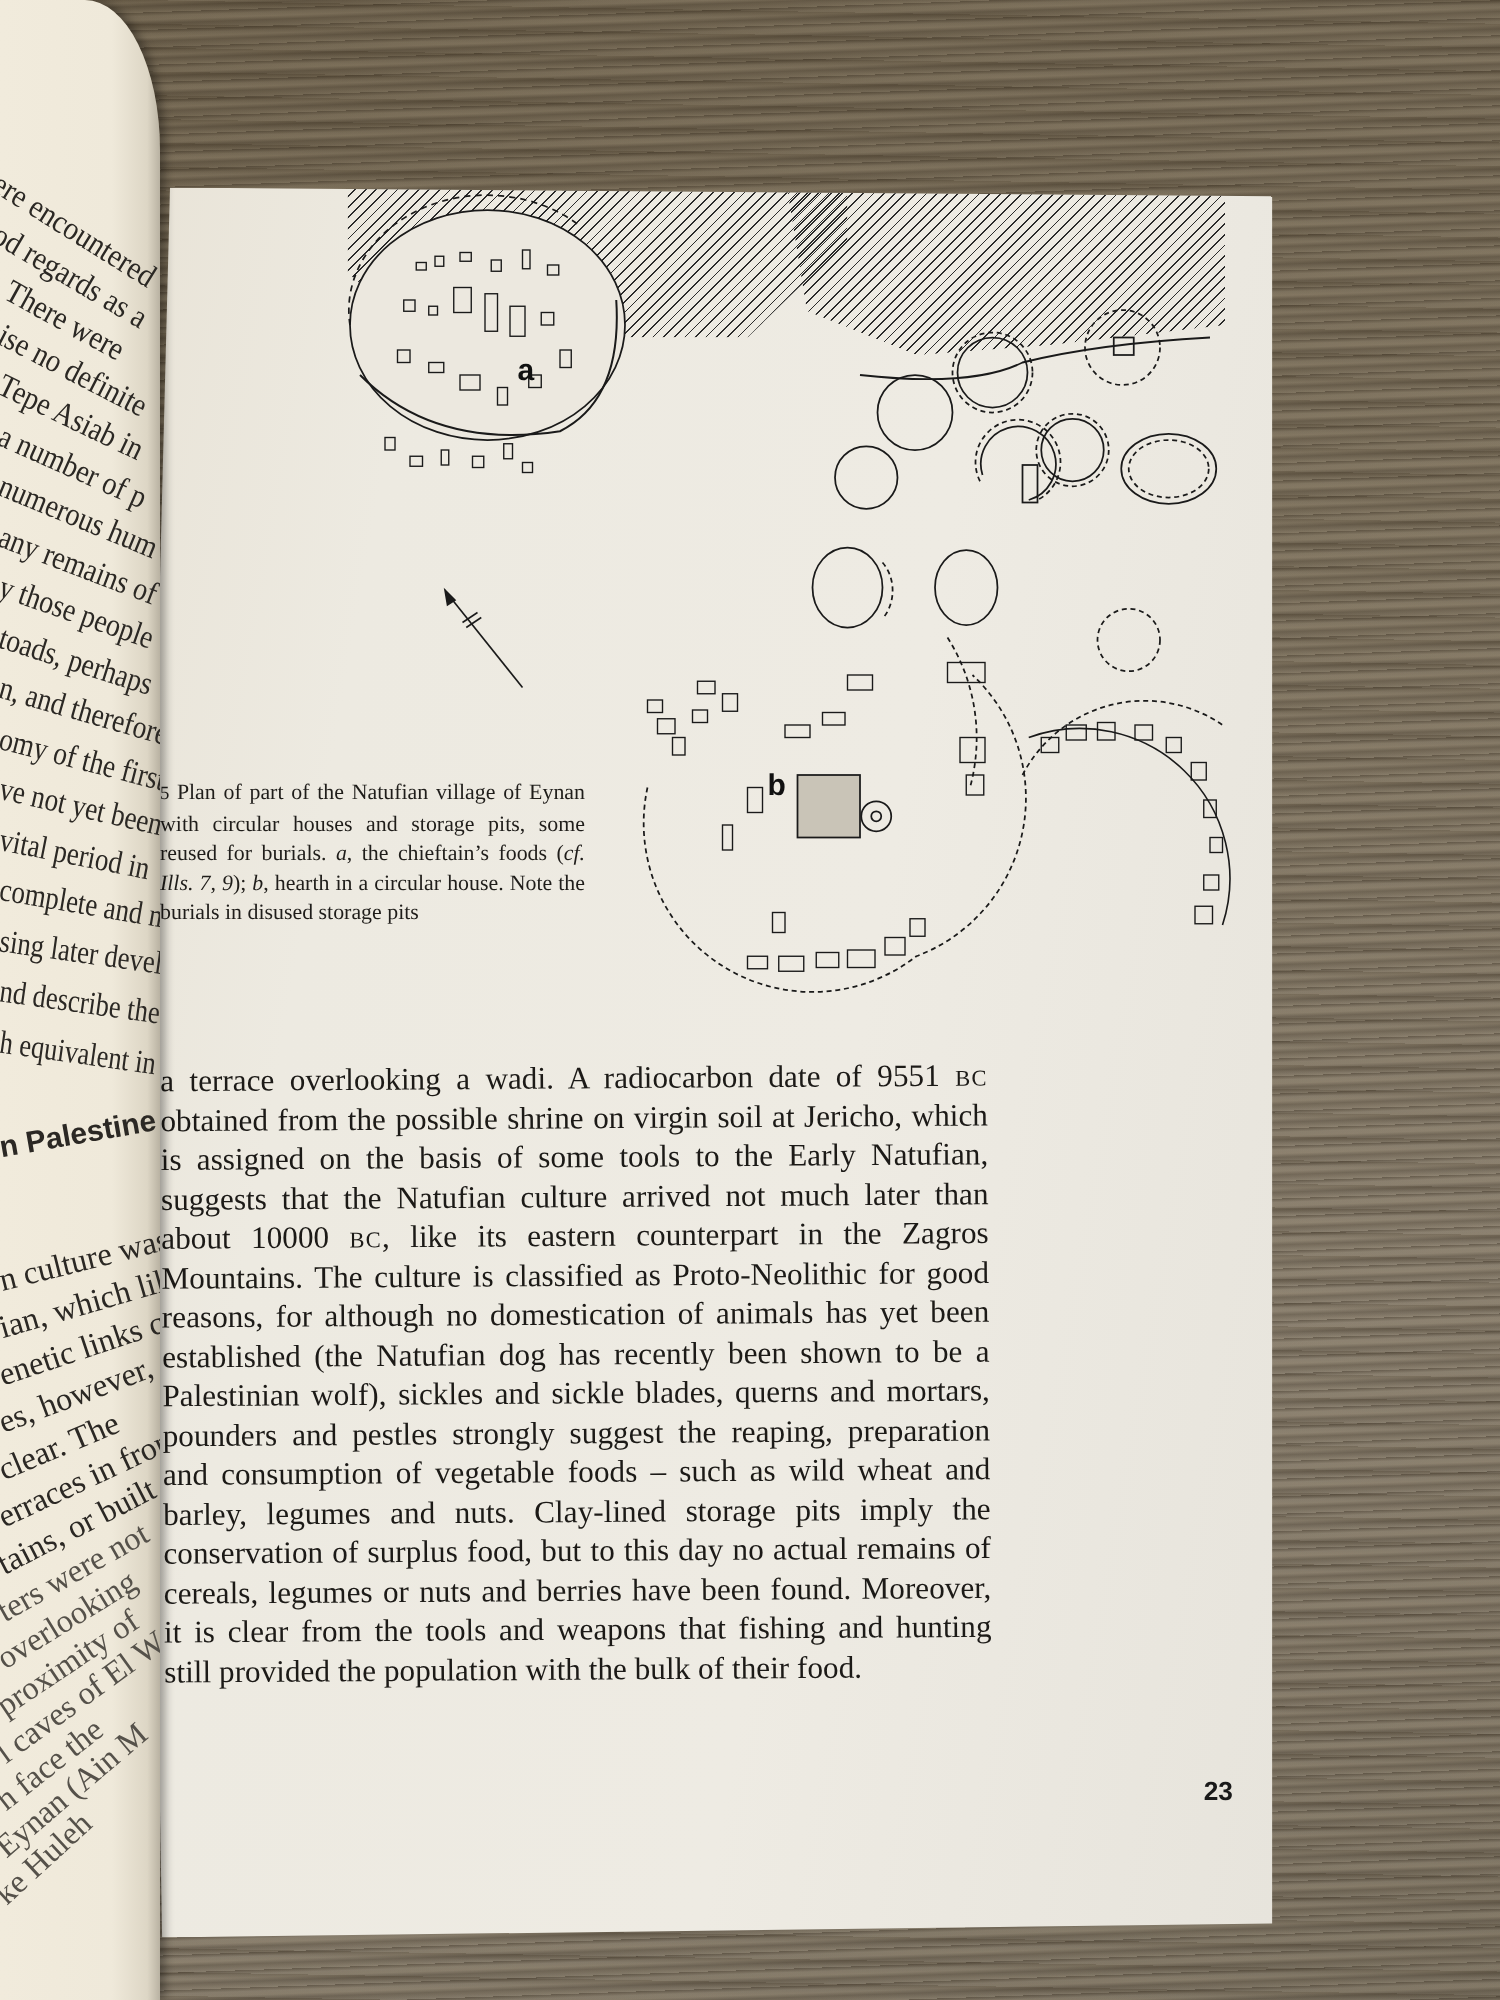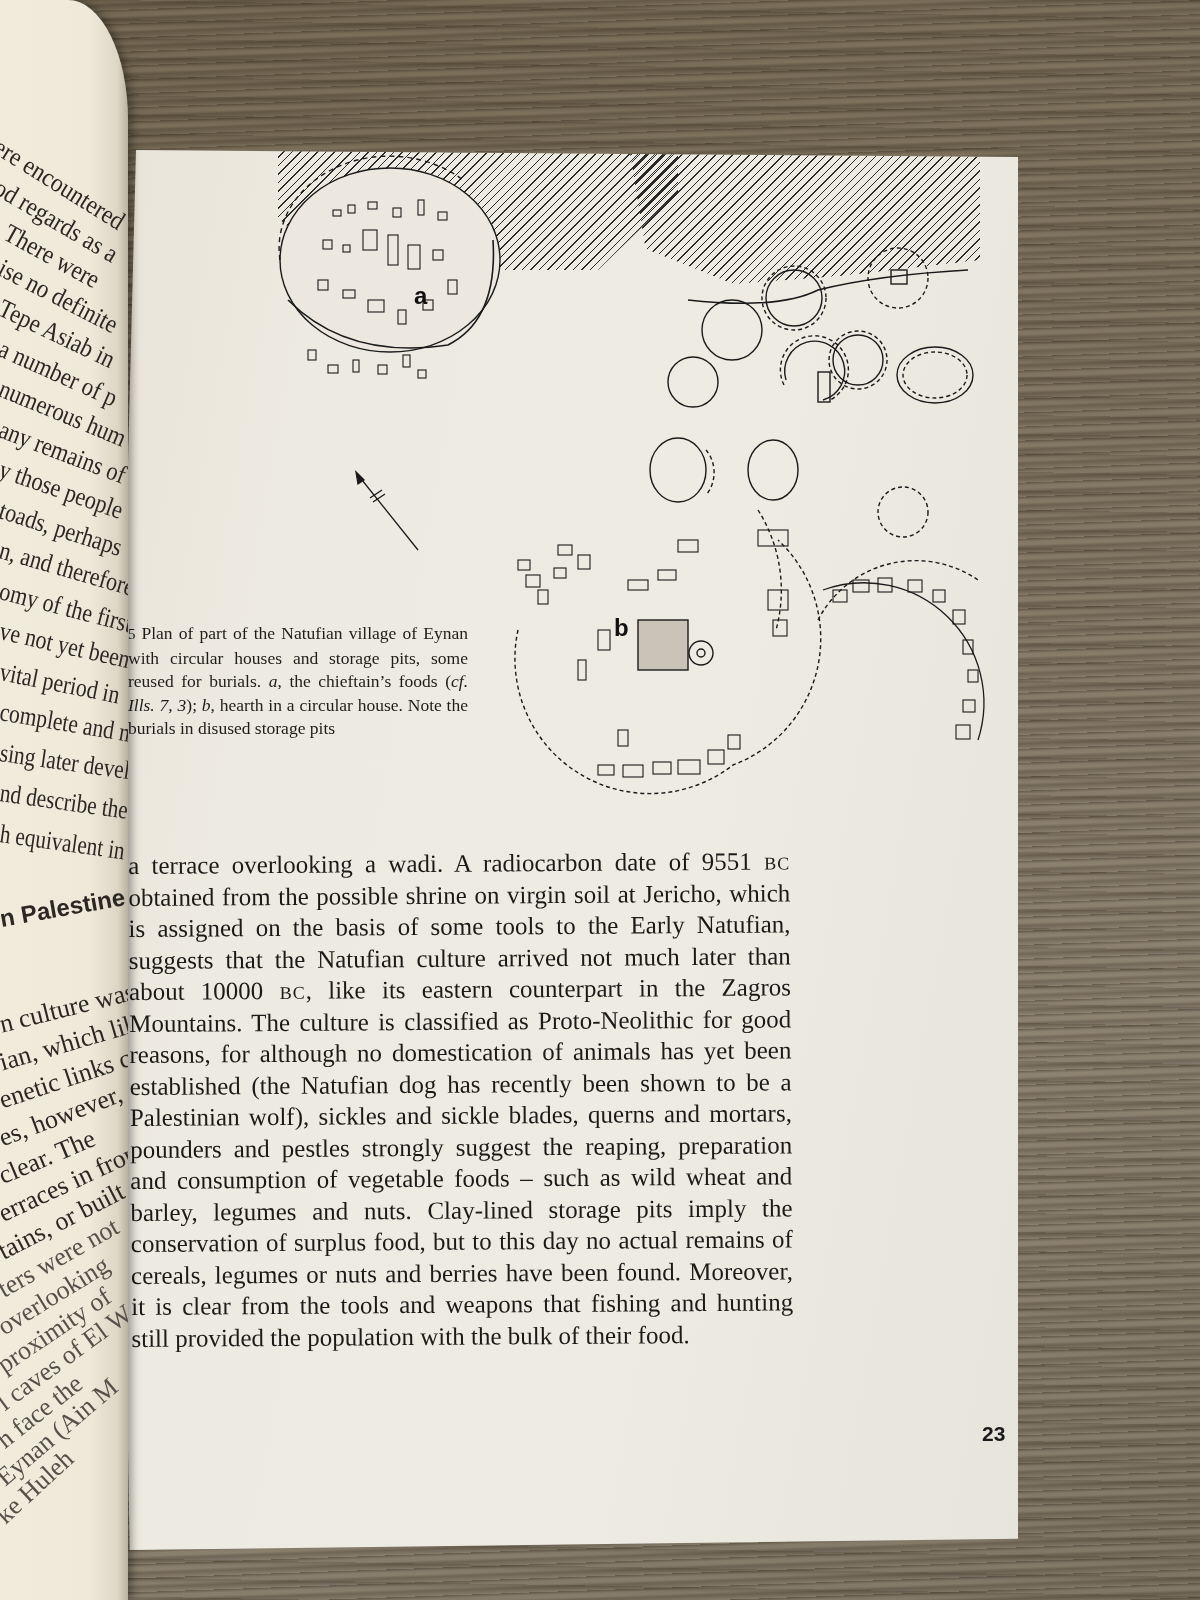--- a/index.html
+++ b/index.html
@@ -42,21 +42,21 @@
   }
   .caption .num { font-size:15px; margin-right:6px; }
   .body-text {
     position:absolute; left:10px; top:700px; width:662px;
     font-size:25px; line-height:31.5px; color:#1c1a17; text-align:justify;
     transform: rotate(-0.4deg); transform-origin:left top;
   }
   .body-text p { margin:0; }
   .page-number {
     position:absolute; left:845px; top:1272px;
-    font-family:"Liberation Sans", sans-serif; font-weight:bold; font-size:21px; color:#1a1a1a;margin-left:19px;
+    font-family:"Liberation Sans", sans-serif; font-weight:bold; font-size:21px; color:#1a1a1a;
   }
   .smallcaps { font-variant: small-caps; letter-spacing:1px; }
   .label-letter { font-family:"Liberation Sans", sans-serif; font-weight:bold; font-size:24px; fill:#111; }
 </style>
 </head>
 <body>
 
 <div class="left-page">
   <div id="left-lines">
       <div class="left-line" style="top: 130px; left: -4px; transform: rotate(32deg) scaleX(0.9);">ere encountered</div>
@@ -206,21 +206,21 @@
         <polygon points="238,322 240,334 246,330"></polygon>
         <line x1="252" y1="348" x2="264" y2="340"></line>
         <line x1="255" y1="352" x2="267" y2="344"></line>
       </g>
       <text x="296" y="154" class="label-letter">a</text>
       <text x="496" y="486" class="label-letter">b</text>
     </svg>
 
     <div class="caption">
       <span class="num">5</span><span>Plan of part of the Natufian village of Eynan with circular houses and storage pits, some reused for burials.</span>
-      <i>a</i><span>, the chieftain’s foods (</span><i>cf. Ills.</i><i> 7, 3</i><span>); </span><i>b</i><span>, hearth in a circular house. Note the burials in disused storage pits</span>
+      <i>a</i><span>, the chieftain’s foods (</span><i>cf. Ills.</i><i> 7, 9</i><span>); </span><i>b</i><span>, hearth in a circular house. Note the burials in disused storage pits</span>
     </div>
   </div>
 
   <div class="body-text">
     <p><span>a terrace overlooking a wadi. A radiocarbon date of 9551 </span><span class="smallcaps">bc</span><span> obtained from the possible shrine on virgin soil at Jericho, which is assigned on the basis of some tools to the Early Natufian, suggests that the Natufian culture arrived not much later than about 10000 </span><span class="smallcaps">bc</span><span>, like its eastern counterpart in the Zagros Mountains. The culture is classified as Proto-Neolithic for good reasons, for although no domestication of animals has yet been established (the Natufian dog has recently been shown to be a Palestinian wolf), sickles and sickle blades, querns and mortars, pounders and pestles strongly suggest the reaping, preparation and consumption of vegetable foods – such as wild wheat and barley, legumes and nuts. Clay-lined storage pits imply the conservation of surplus food, but to this day no actual remains of cereals, legumes or nuts and berries have been found. Moreover, it is clear from the tools and weapons that fishing and hunting still provided the population with the bulk of their food.</span></p>
   </div>
 
   <div class="page-number">23</div>
 </div>
 

